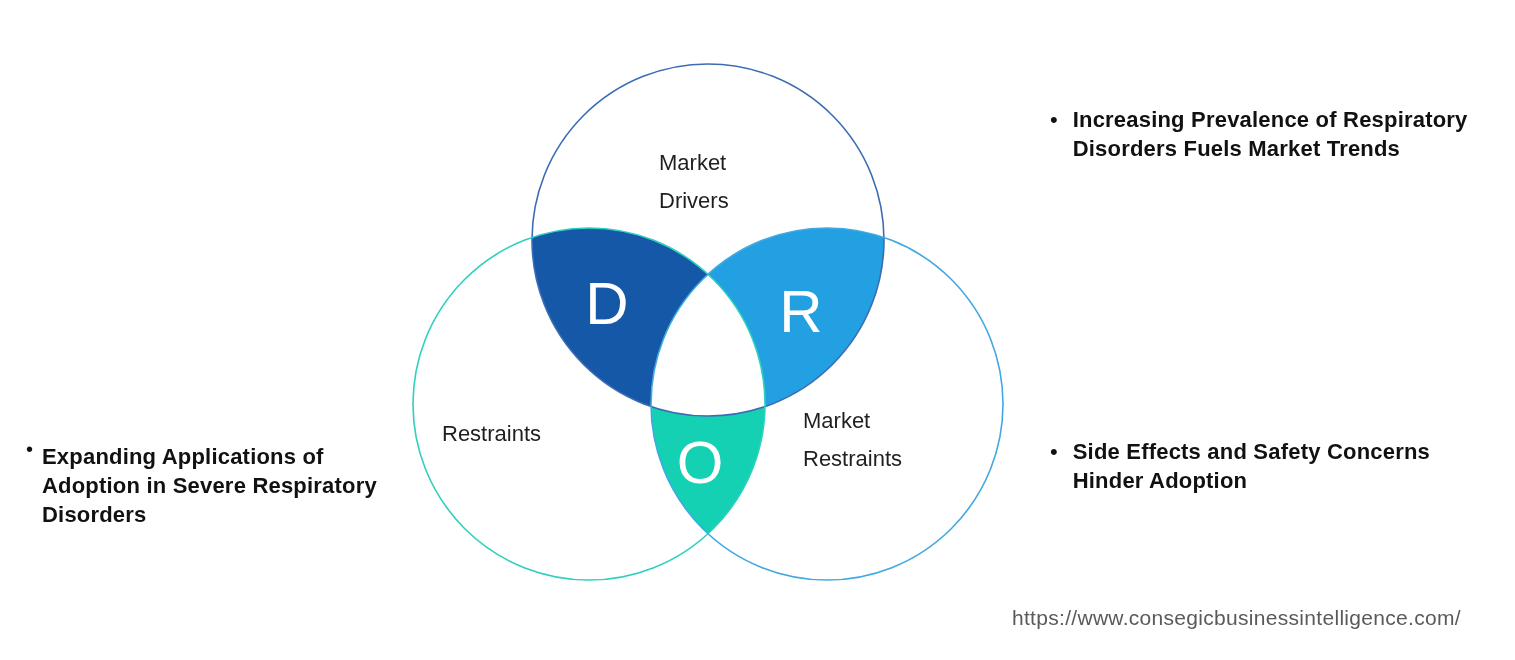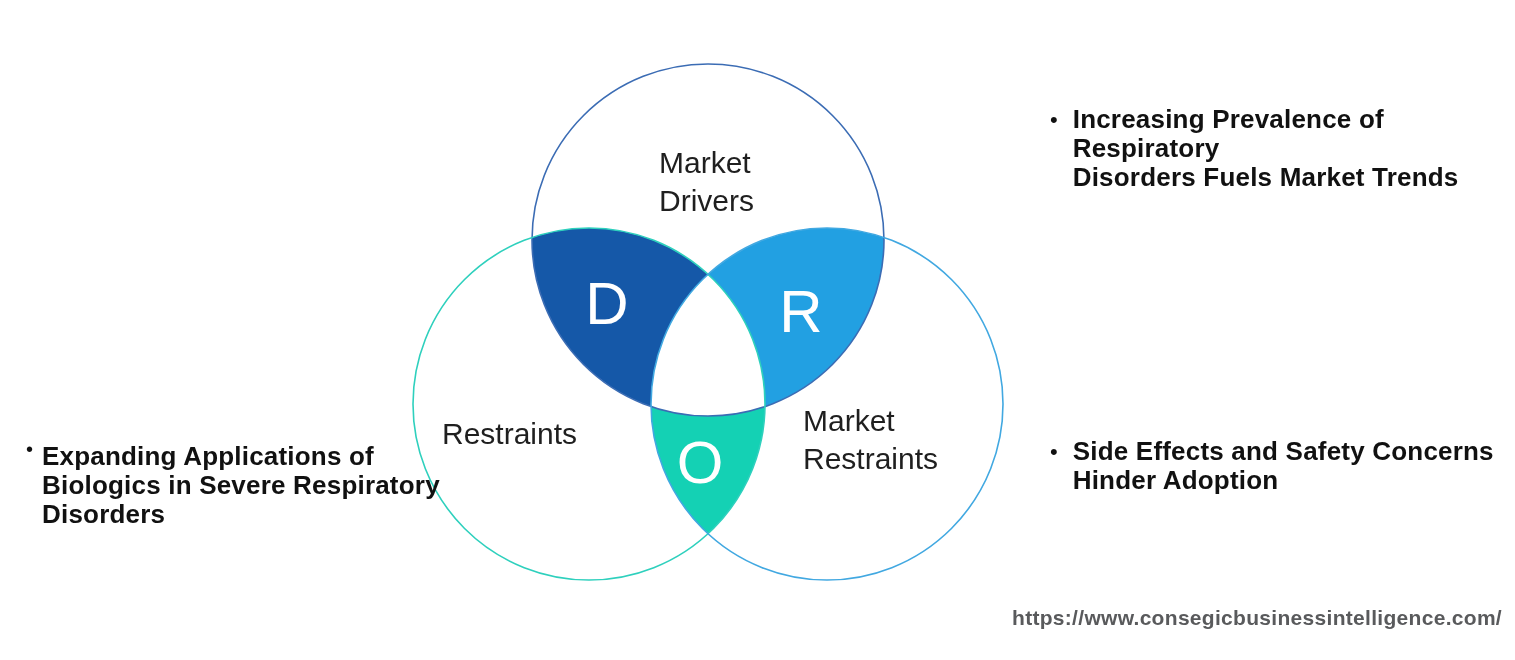--- a/index.html
+++ b/index.html
@@ -12,58 +12,57 @@
     color:#1f1f1f;
   }
   #venn-svg{position:absolute;left:0;top:0;}
   .venn-letter{
     font-family:"Liberation Sans", sans-serif;
     font-size:60px;
     font-weight:400;
   }
   .venn-label{
     position:absolute;
-    font-size:30px;
+    font-size:22px;
     line-height:38px;
     color:#1f1f1f;
     white-space:pre-line;
   }
   .annotation{
     position:absolute;
     display:flex;
     align-items:flex-start;
   }
   .annotation .bullet{
     font-size:22px;
     line-height:29px;
     margin-right:15px;
     color:#111111;
   }
   .annotation .ann-text{
-    font-size:26px;
+    font-size:22px;
     font-weight:600;
     line-height:29px;
     color:#111111;
     white-space:pre-line;
     letter-spacing:0.2px;
   }
   #left-annotation .bullet{
     position:absolute;
     left:-16px;
     top:-7px;
     font-size:20px;
   }
   #footer-url{
     position:absolute;
     left:1012px;
     top:606px;
     font-size:21px;
     color:#595a5c;
     letter-spacing:0.3px;
-    font-weight:bold;
   }
 </style>
 </head>
 <body>
 
 <svg id="venn-svg" width="1515" height="660" viewBox="0 0 1515 660">
   <defs>
     <clipPath id="clipTop">
         <circle cx="708" cy="240" r="176"></circle>
       </clipPath>
@@ -100,21 +99,21 @@
 Drivers</div>
 
 <div class="venn-label" style="left:442px;top:415px;">Restraints</div>
 
 <div class="venn-label" style="left:803px;top:402px;">Market
 Restraints</div>
 
 <div class="annotation" id="left-annotation" style="left:42px;top:442px;">
   <span class="bullet">•</span>
   <span class="ann-text">Expanding Applications of
-Biologics in Severe Respiratory
+Adoption in Severe Respiratory
 Disorders</span>
 </div>
 
 <div class="annotation" style="left:1050px;top:105px;">
   <span class="bullet">•</span>
   <span class="ann-text">Increasing Prevalence of Respiratory
 Disorders Fuels Market Trends</span>
 </div>
 
 <div class="annotation" style="left:1050px;top:437px;">

